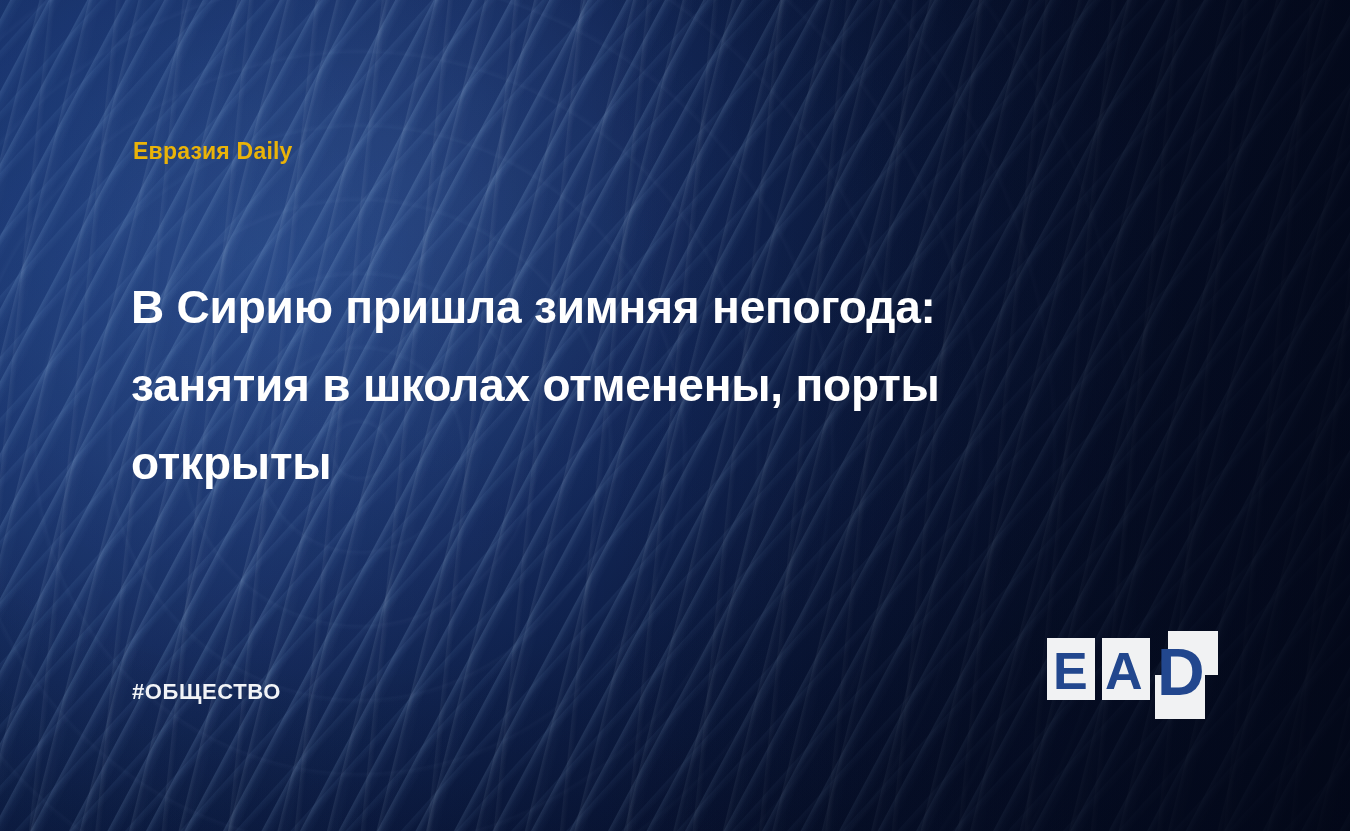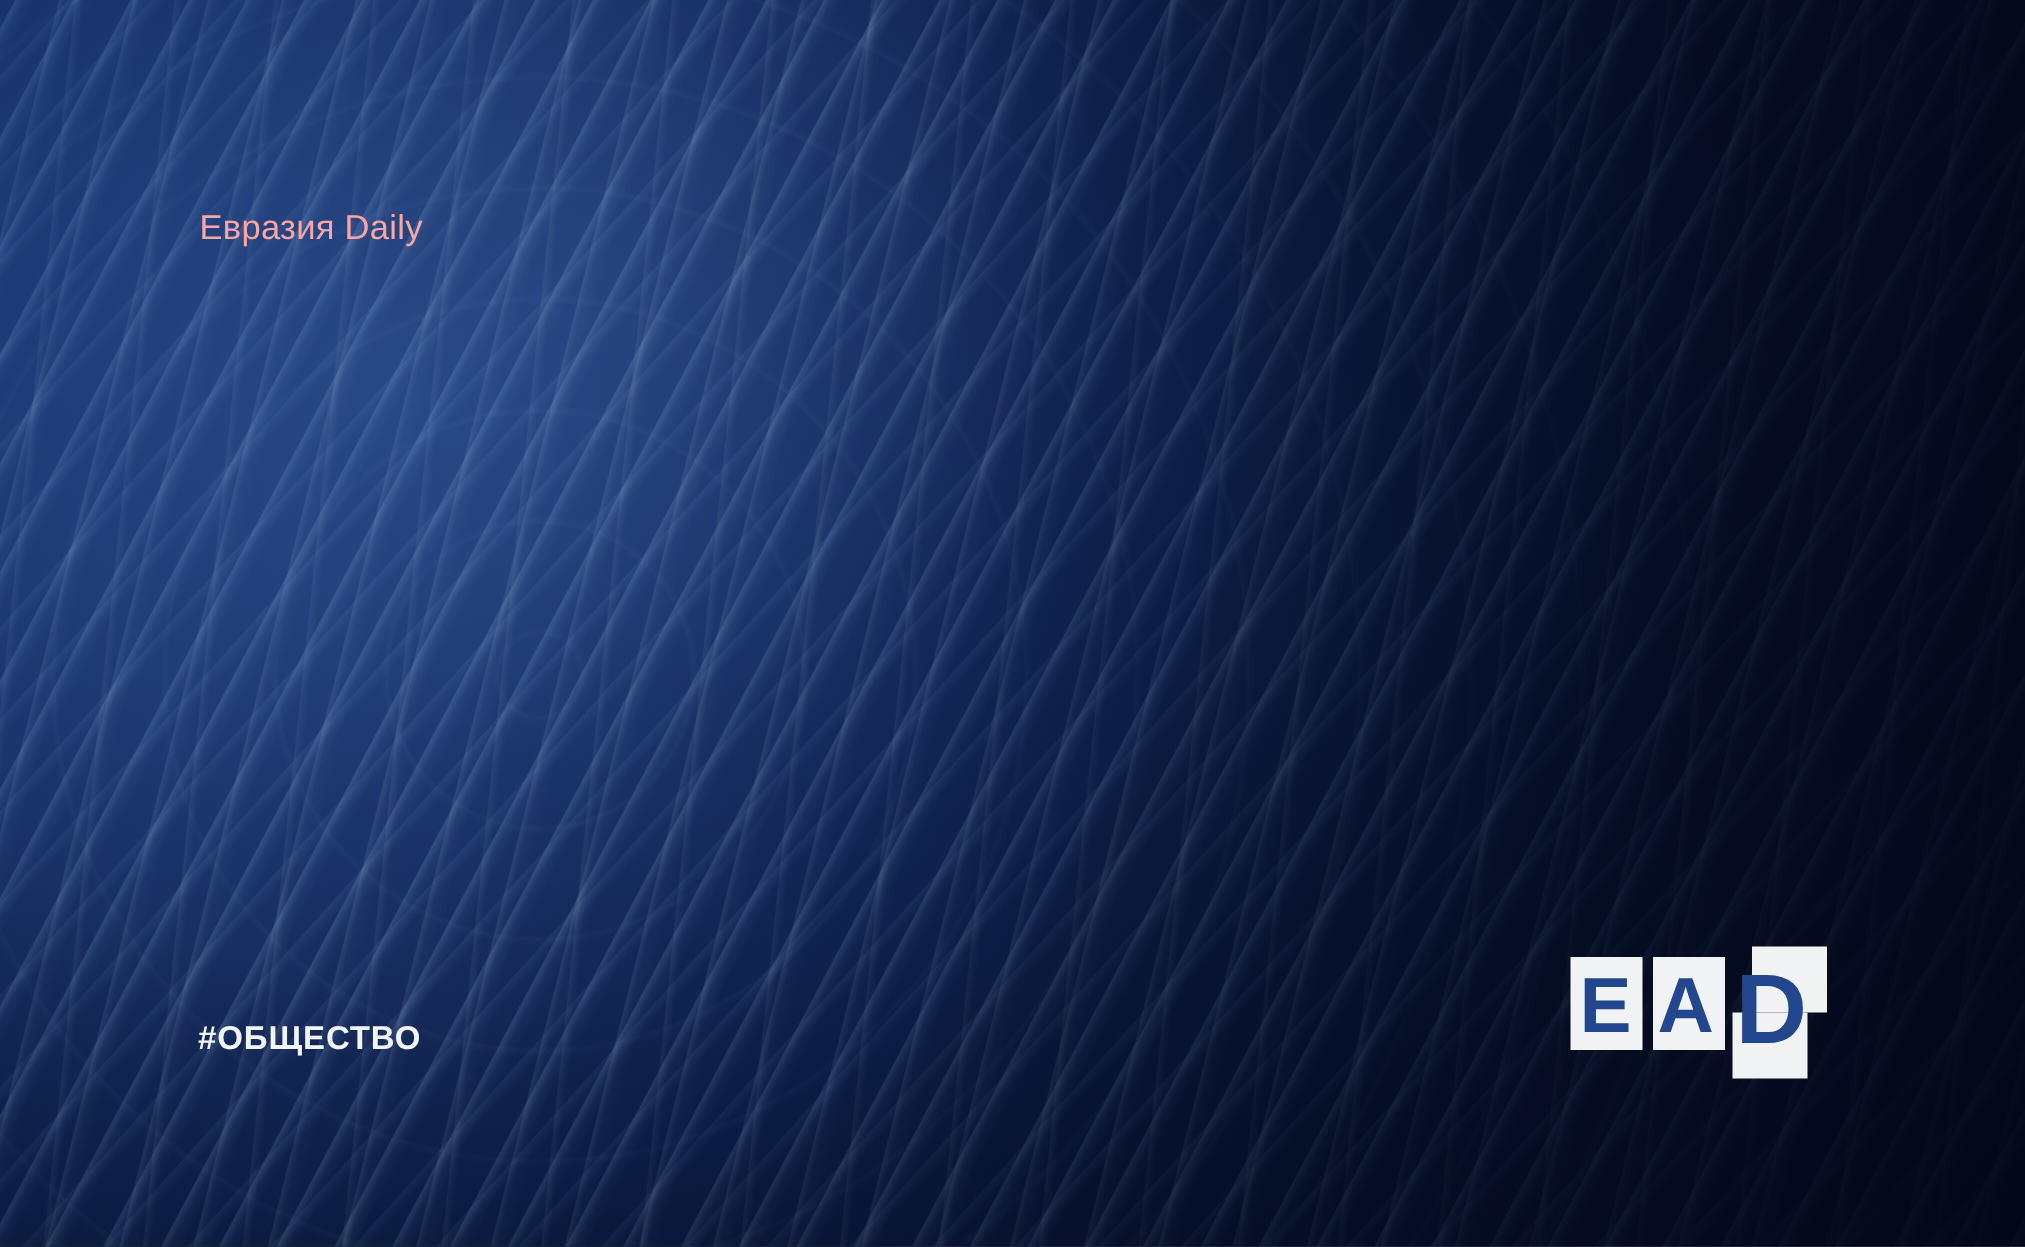--- a/index.html
+++ b/index.html
@@ -140,22 +140,22 @@
   .content {
     position: absolute;
     inset: 0;
   }
 
   .brand {
     position: absolute;
     left: 133px;
     top: 138px;
     font-size: 23px;
-    font-weight: normal;
-    color: #fca5a5;
+    font-weight: bold;
+    color: #eab308;
     letter-spacing: 0.2px;
     white-space: nowrap;
   }
 
   .headline {
     position: absolute;
     left: 131px;
     top: 268px;
     width: 980px;
     font-size: 46px;
@@ -222,20 +222,21 @@
   <div class="trails t4"></div>
   <div class="speckle"></div>
   <div class="bg-vignette"></div>
   <div class="bg-vignette2"></div>
   <div class="darken-right"></div>
 
   <div class="content">
 
     <div class="brand">Евразия Daily</div>
 
+    <div class="headline">В Сирию пришла зимняя непогода: занятия в школах отменены, порты открыты</div>
 
     <div class="tag">#ОБЩЕСТВО</div>
 
     <div class="logo">
       <div class="tile tile-d-top"></div>
       <div class="tile tile-d-bottom"></div>
       <div class="tile tile-e"></div>
       <div class="tile tile-a"></div>
       <div class="glyph glyph-e">E</div>
       <div class="glyph glyph-a">A</div>

